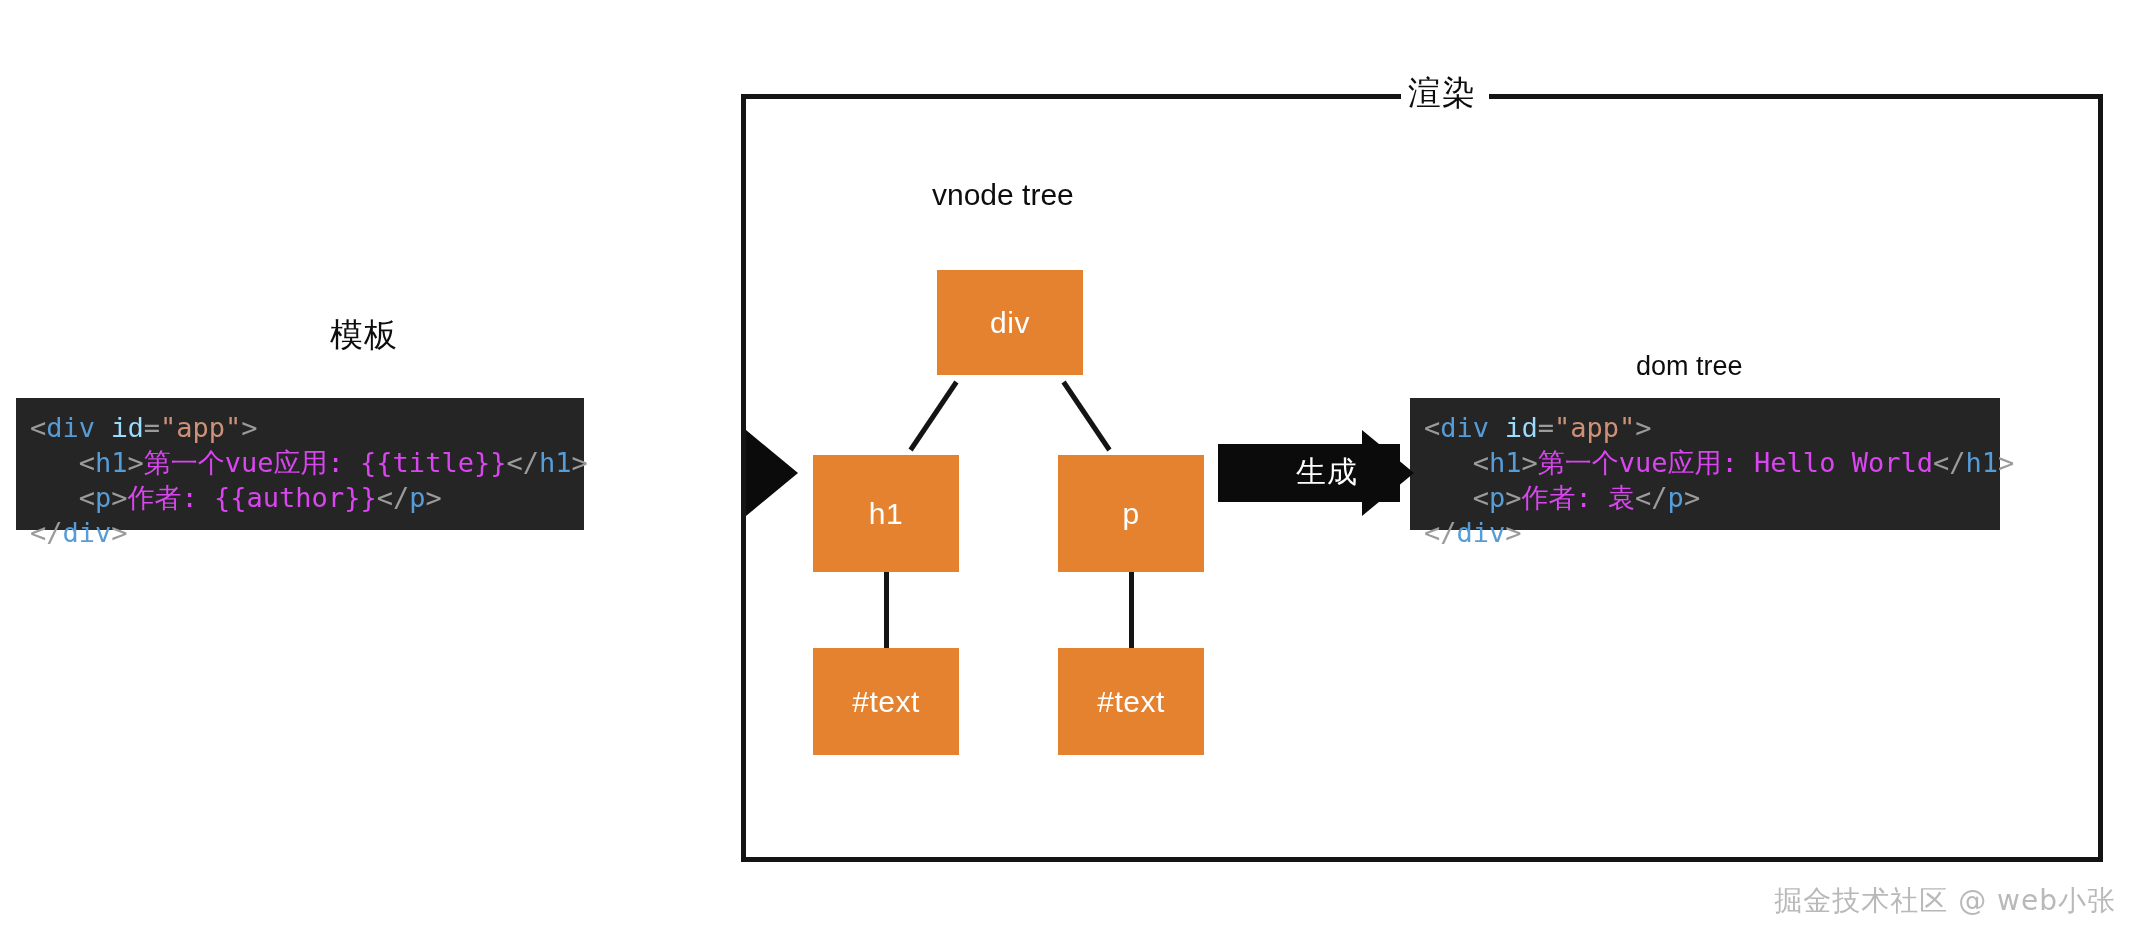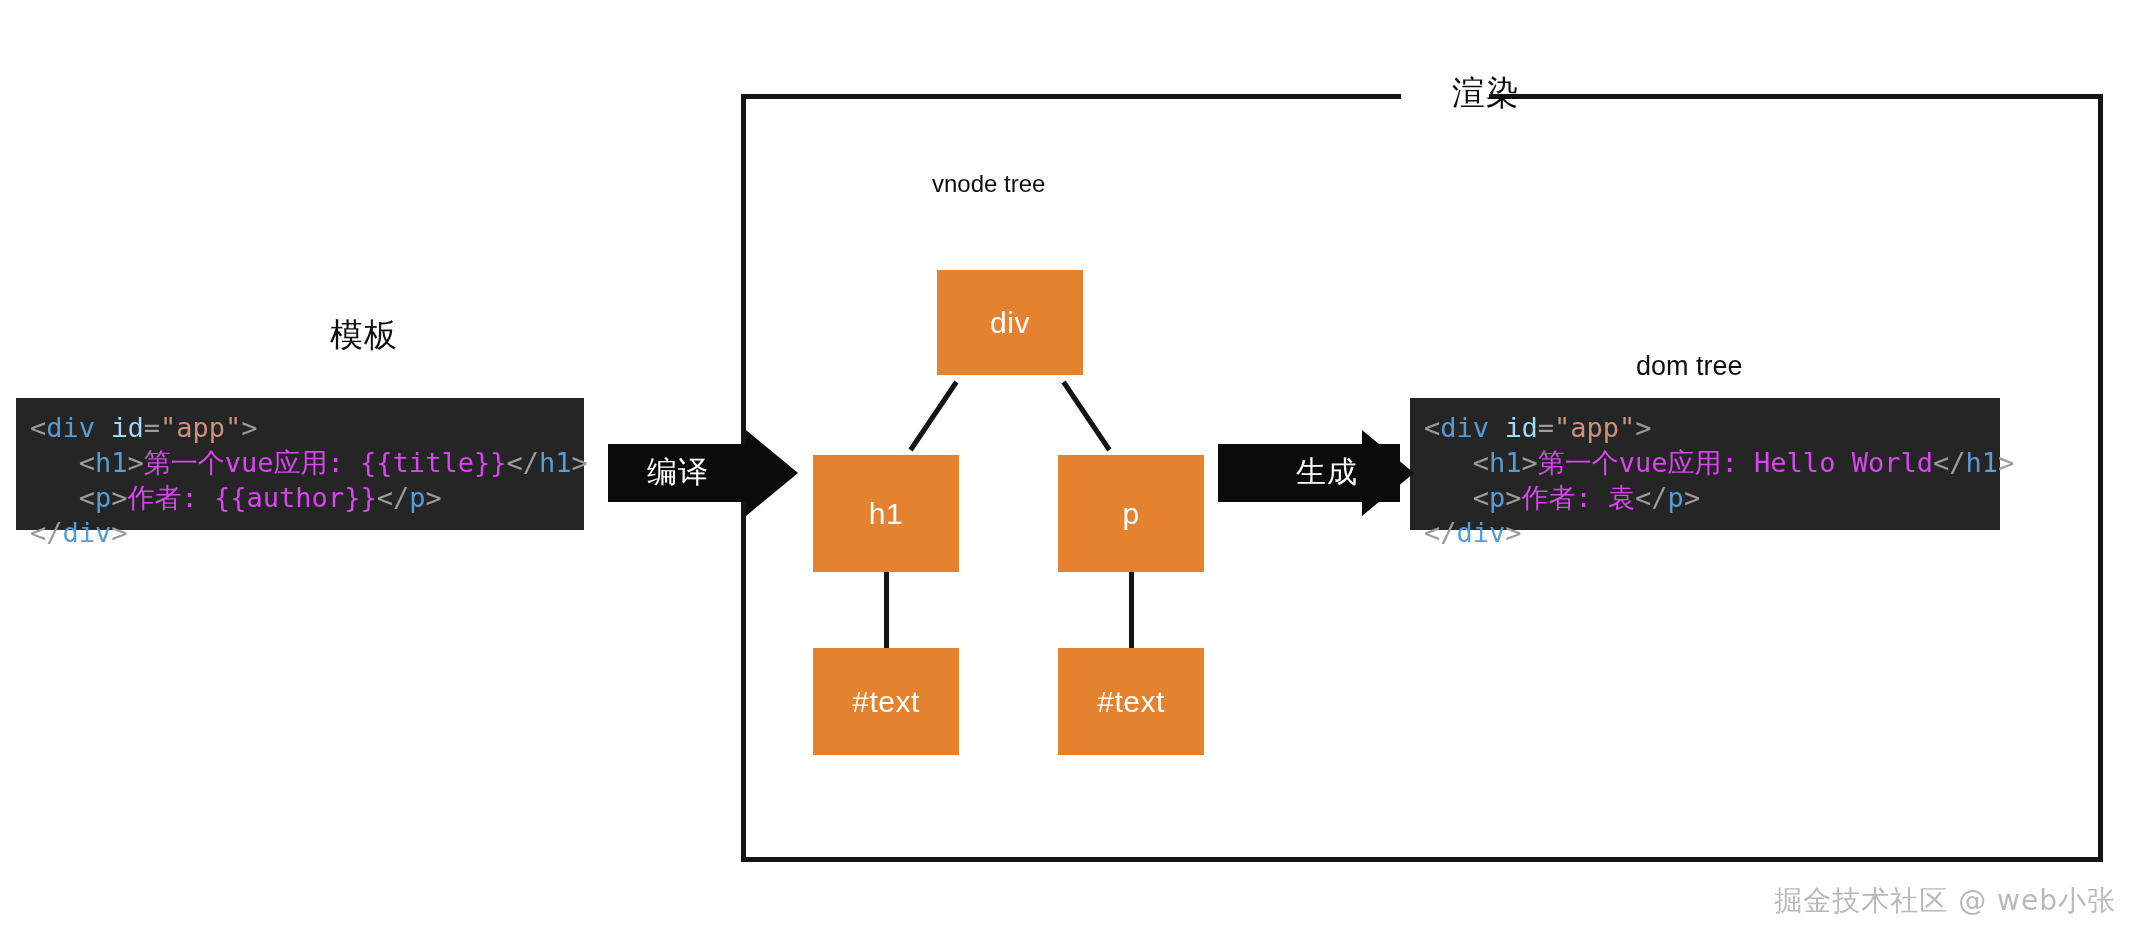--- a/index.html
+++ b/index.html
@@ -32,23 +32,23 @@
     white-space: nowrap;
     font-weight: 400;
   }
   .label-cjk {
     font-family: "DejaVu Sans", "Liberation Sans", sans-serif;
     font-size: 33px;
     letter-spacing: 1px;
   }
 
   #template-label { left: 330px; top: 318px; }
-  #vnode-label    { left: 932px; top: 172px; font-size: 24px; }
+  #vnode-label    { left: 932px; top: 180px; font-size: 30px; }
   #domtree-label  { left: 1636px; top: 353px; font-size: 27px; }
-  #render-label   { left: 1452px; top: 76px; }
+  #render-label   { left: 1408px; top: 76px; }
 
   
   .render-box {
     position: absolute;
     left: 741px;
     top: 94px;
     width: 1362px;
     height: 768px;
     box-sizing: border-box;
   }
@@ -191,23 +191,20 @@
 
   <div class="label" id="vnode-label">vnode tree</div>
 
   <div class="label" id="domtree-label">dom tree</div>
 
   <div class="code-block" id="code-template"><span class="line"><span class="tok-punct">&lt;</span><span class="tok-tag">div</span><span class="tok-text"> </span><span class="tok-attr">id</span><span class="tok-punct">=</span><span class="tok-str">"app"</span><span class="tok-punct">&gt;</span></span><span class="line"><span class="tok-text">   </span><span class="tok-punct">&lt;</span><span class="tok-tag">h1</span><span class="tok-punct">&gt;</span><span class="tok-text">第一个vue应用: {{title}}</span><span class="tok-punct">&lt;/</span><span class="tok-tag">h1</span><span class="tok-punct">&gt;</span></span><span class="line"><span class="tok-text">   </span><span class="tok-punct">&lt;</span><span class="tok-tag">p</span><span class="tok-punct">&gt;</span><span class="tok-text">作者: {{author}}</span><span class="tok-punct">&lt;/</span><span class="tok-tag">p</span><span class="tok-punct">&gt;</span></span><span class="line"><span class="tok-punct">&lt;/</span><span class="tok-tag">div</span><span class="tok-punct">&gt;</span></span></div>
 
   <div class="code-block" id="code-dom"><span class="line"><span class="tok-punct">&lt;</span><span class="tok-tag">div</span><span class="tok-text"> </span><span class="tok-attr">id</span><span class="tok-punct">=</span><span class="tok-str">"app"</span><span class="tok-punct">&gt;</span></span><span class="line"><span class="tok-text">   </span><span class="tok-punct">&lt;</span><span class="tok-tag">h1</span><span class="tok-punct">&gt;</span><span class="tok-text">第一个vue应用: Hello World</span><span class="tok-punct">&lt;/</span><span class="tok-tag">h1</span><span class="tok-punct">&gt;</span></span><span class="line"><span class="tok-text">   </span><span class="tok-punct">&lt;</span><span class="tok-tag">p</span><span class="tok-punct">&gt;</span><span class="tok-text">作者: 袁</span><span class="tok-punct">&lt;/</span><span class="tok-tag">p</span><span class="tok-punct">&gt;</span></span><span class="line"><span class="tok-punct">&lt;/</span><span class="tok-tag">div</span><span class="tok-punct">&gt;</span></span></div>
 
   <div class="arrow" id="arrow-compile">
-    <div class="shaft">
-      <span class="arrow-text">编译</span>
-    </div>
     <div class="head"></div>
   </div>
 
   <div class="arrow" id="arrow-generate">
     <div class="shaft">
       <span class="arrow-text">生成</span>
     </div>
     <div class="head"></div>
   </div>
 

